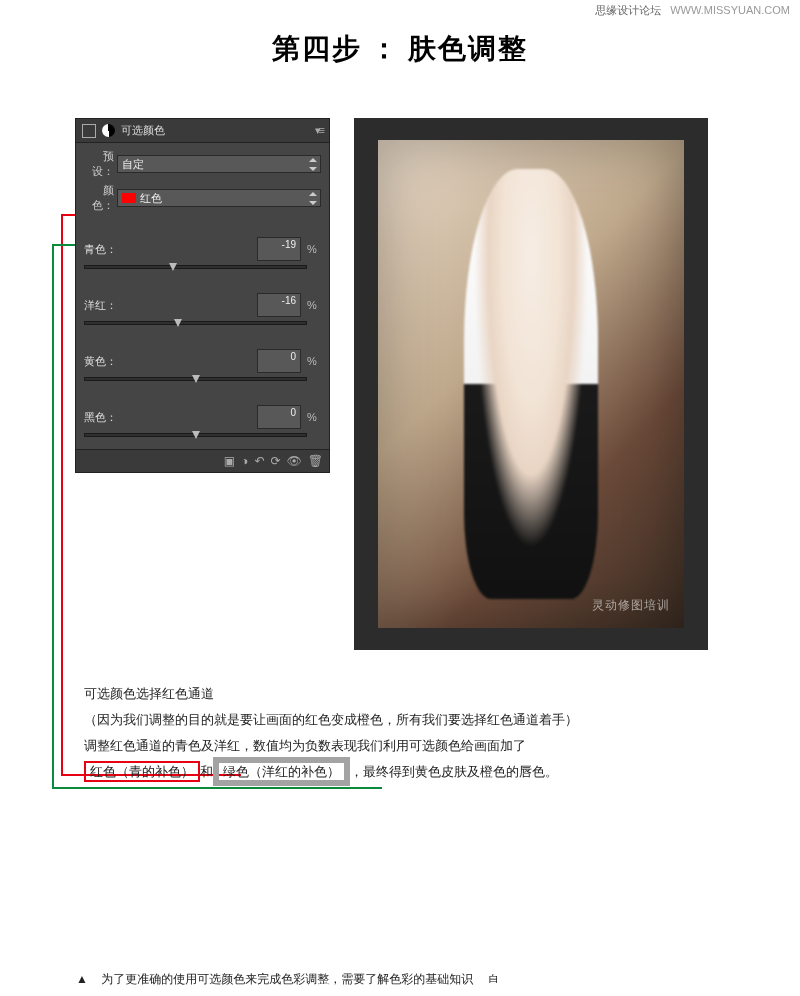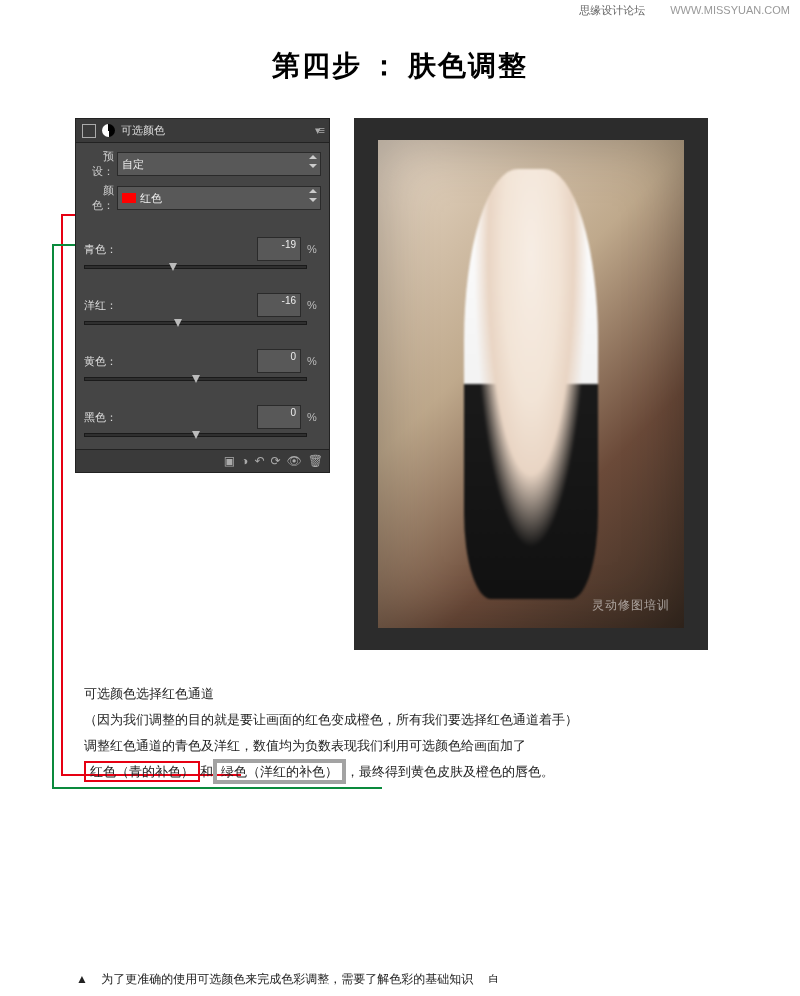--- a/index.html
+++ b/index.html
@@ -9,27 +9,27 @@
   background: #fff;
   font-family: "Microsoft YaHei", sans-serif;
   position: relative;
   overflow: hidden;
 }
 .watermark {
   position: absolute;
   top: 3px; right: 10px;
   font-size: 11px; color: #999;
 }
-.watermark .cn { color: #666; margin-right: 22px; }
+.watermark .cn { color: #666; margin-right: 6px; }
 .title {
   text-align: center;
   font-size: 28px;
   font-weight: 900;
   color: #000;
-  padding-top: 47px;
+  padding-top: 30px;
   letter-spacing: 2px;
 }
 .title .colon { margin: 0 8px; }
 
 
 .panel-shell {
   position: absolute;
   top: 118px; left: 75px;
   width: 255px;
   background: #454545;
@@ -49,21 +49,21 @@
   width: 13px; height: 13px; border-radius: 50%;
   background: conic-gradient(#000 0deg 180deg, #fff 180deg 360deg);
 }
 
 .panel-body { padding: 6px 8px 4px; }
 .row { display: flex; align-items: center; gap: 3px; margin-bottom: 4px; }
 .row-label { width: 30px; text-align: right; color: #ccc; }
 .select {
   flex: 1; height: 18px; background: #585858;
   border: 1px solid #2a2a2a; display: flex; align-items: center;
-  padding: 11px 4px; position: relative; color: #eee;
+  padding: 5px 4px; position: relative; color: #eee;
 }
 .select .updown {
   position: absolute; right: 0; top: -1px; height: 18px; width: 14px;
   display: flex; flex-direction: column;
 }
 .tri {
   width: 0; height: 0; margin: auto;
   border-left: 4px solid transparent; border-right: 4px solid transparent;
 }
 .tri.up { border-bottom: 4px solid #ccc; }
@@ -147,21 +147,21 @@
 
 .desc {
   position: absolute; left: 84px; top: 680px; right: 60px;
   color: #222; font-size: 13px; line-height: 24px;
 }
 .desc p { margin-top: 2px; }
 .hlbox-red {
   border: 2px solid #e60012; padding: 1px 4px;
 }
 .hlbox-green {
-  border: 4px solid #a3a3a3; padding: 1px 4px;
+  border: 6px solid #a3a3a3; padding: 1px 4px;
 }
 
 
 .eq-row {
   position: absolute; left: 240px; top: 936px;
   display: flex; align-items: flex-end; gap: 60px; margin-left: 16px;
 }
 .eq-text { font-size: 17px; color: #222; }
 .venn {
   position: relative; width: 110px; height: 90px;

